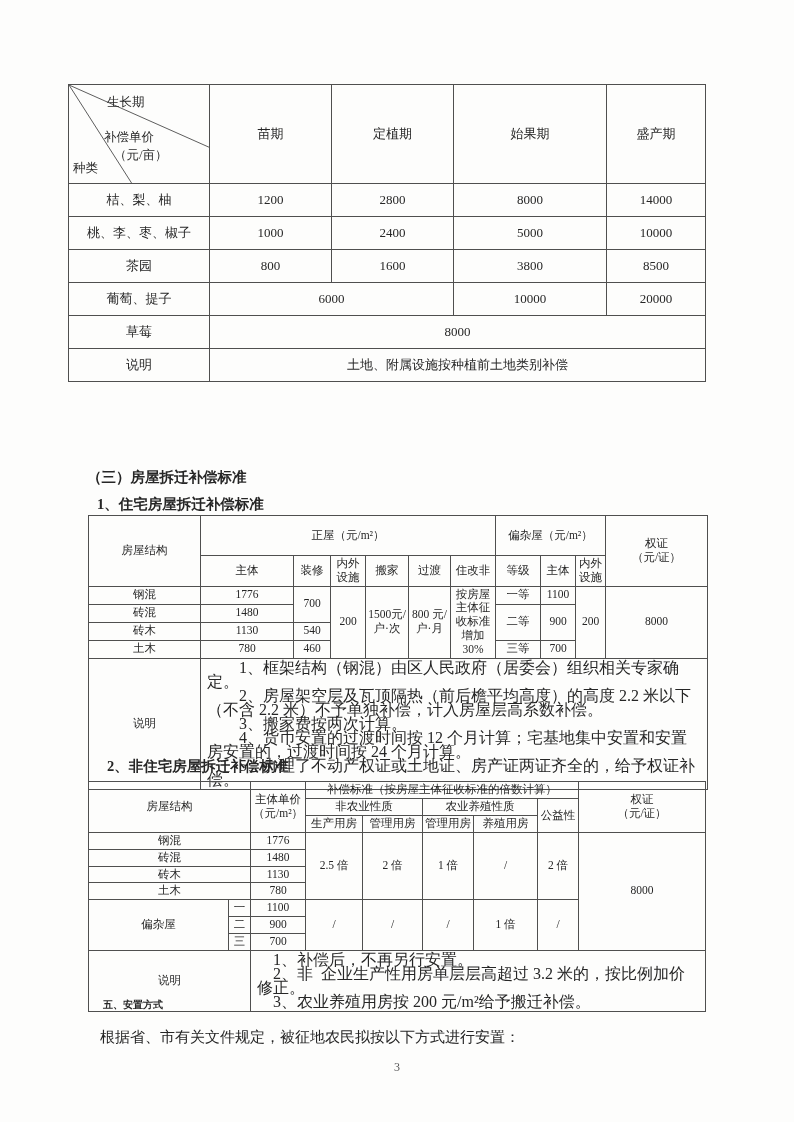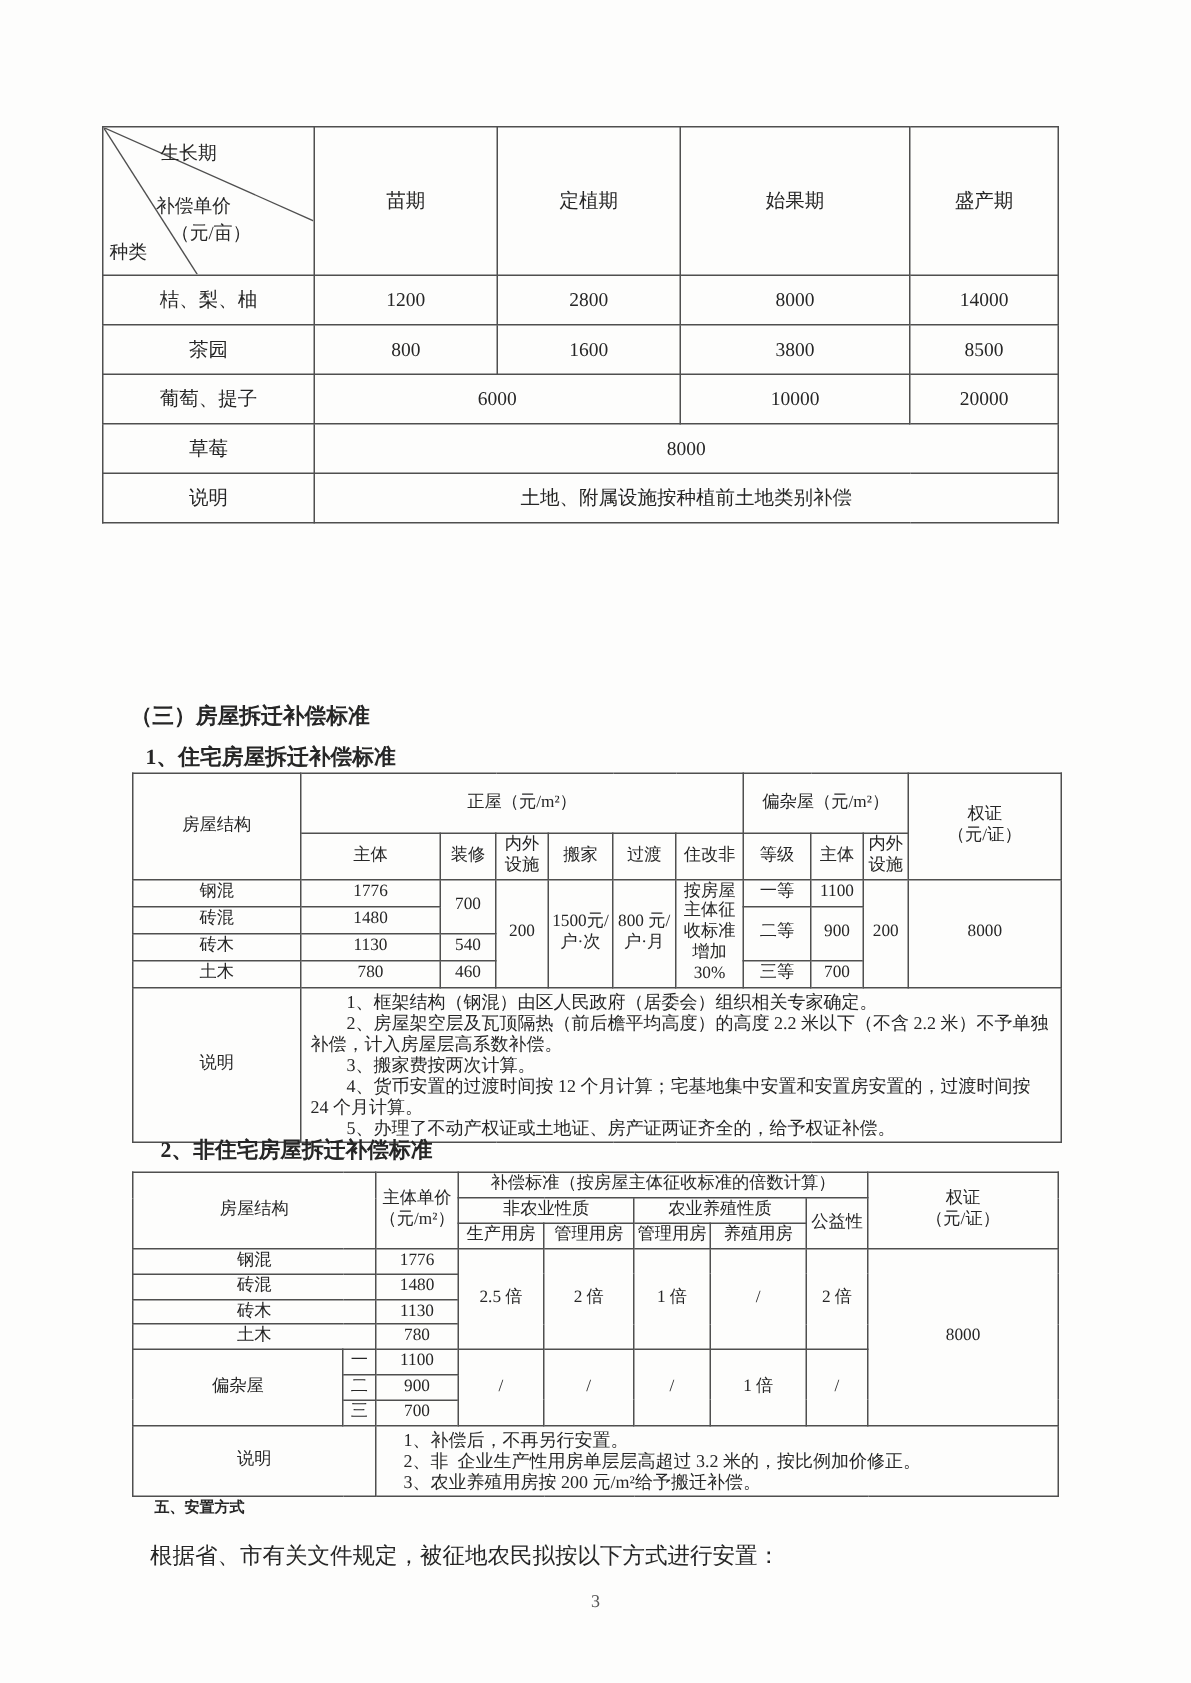--- a/index.html
+++ b/index.html
@@ -25,21 +25,21 @@
   
   .t2{position:absolute;left:88px;top:515px;width:619px;font-size:11.5px;line-height:1.2;}
   .t2 .h1{height:40px;}
   .t2 .h2{height:28px;}
   .t2 .dr{height:18px;}
   
   .t3{position:absolute;left:88px;top:781px;width:617px;font-size:11.5px;line-height:1.2;}
   .t3 .hr{height:17px;}
   .t3 .dr{height:16px;}
   .prewrap{white-space:pre-line;}
-  .notes-cell{text-align:left;padding:2px 6px;font-size:12px;line-height:14px;}
+  .notes-cell{text-align:left;padding:2px 6px;font-size:16px;line-height:14px;}
   .notes-cell p{margin:0;white-space:pre-wrap;}
   .indent2 p{text-indent:2em;}
   .indent1 p{text-indent:1em;}
   
   .hd{position:absolute;font-weight:bold;font-size:14.5px;white-space:nowrap;}
   #h3{left:87px;top:468px;}
   #h31{left:97px;top:495px;}
   #h32{left:107px;top:757px;}
   #h5{left:103px;top:998px;font-size:10px;}
   #para{position:absolute;left:100px;top:1028px;font-size:15px;white-space:nowrap;}
@@ -77,20 +77,27 @@
       <td>盛产期</td>
     </tr>
     <tr class="data-row">
       <td>桔、梨、柚</td>
       <td>1200</td>
       <td>2800</td>
       <td>8000</td>
       <td>14000</td>
     </tr>
     <tr class="data-row">
+      <td>桃、李、枣、椒子</td>
+      <td>1000</td>
+      <td>2400</td>
+      <td>5000</td>
+      <td>10000</td>
+    </tr>
+    <tr class="data-row">
       <td>茶园</td>
       <td>800</td>
       <td>1600</td>
       <td>3800</td>
       <td>8500</td>
     </tr>
     <tr class="data-row">
       <td>葡萄、提子</td>
       <td colspan="2">6000</td>
       <td>10000</td>

